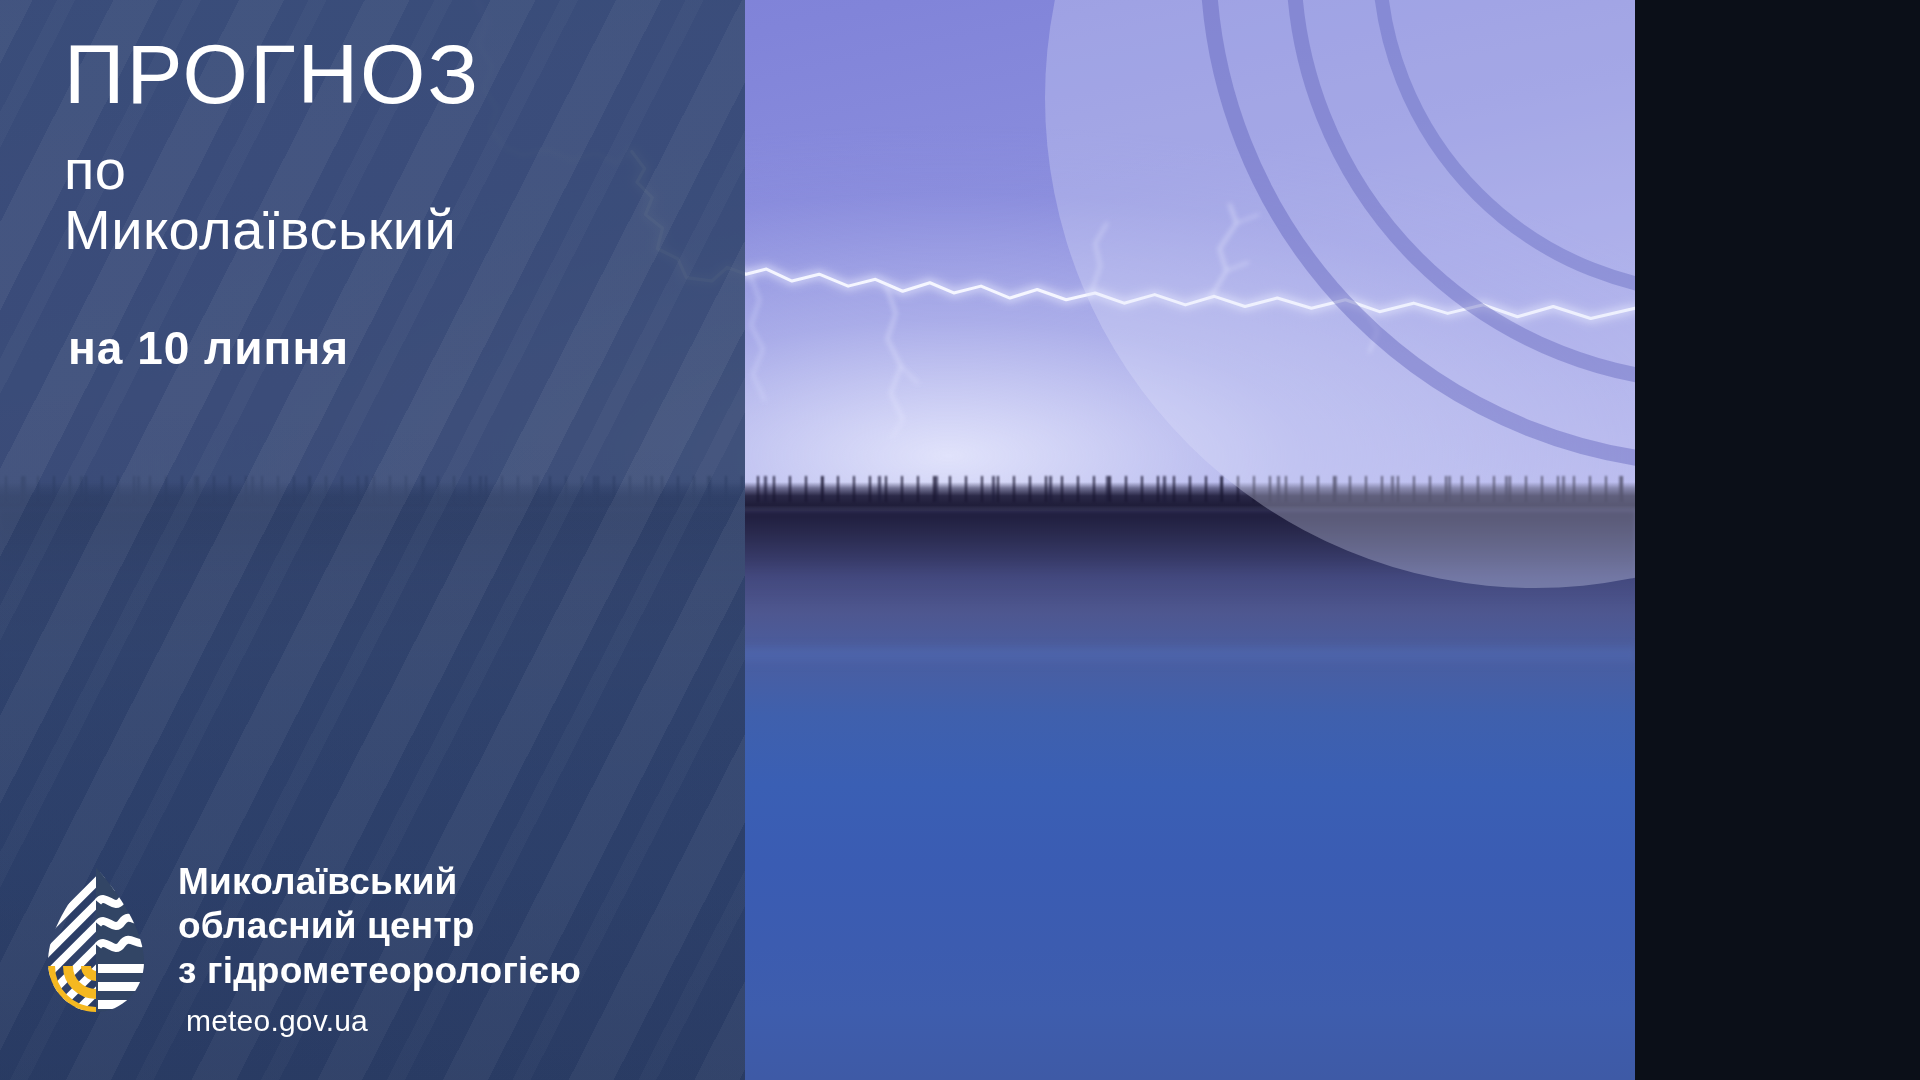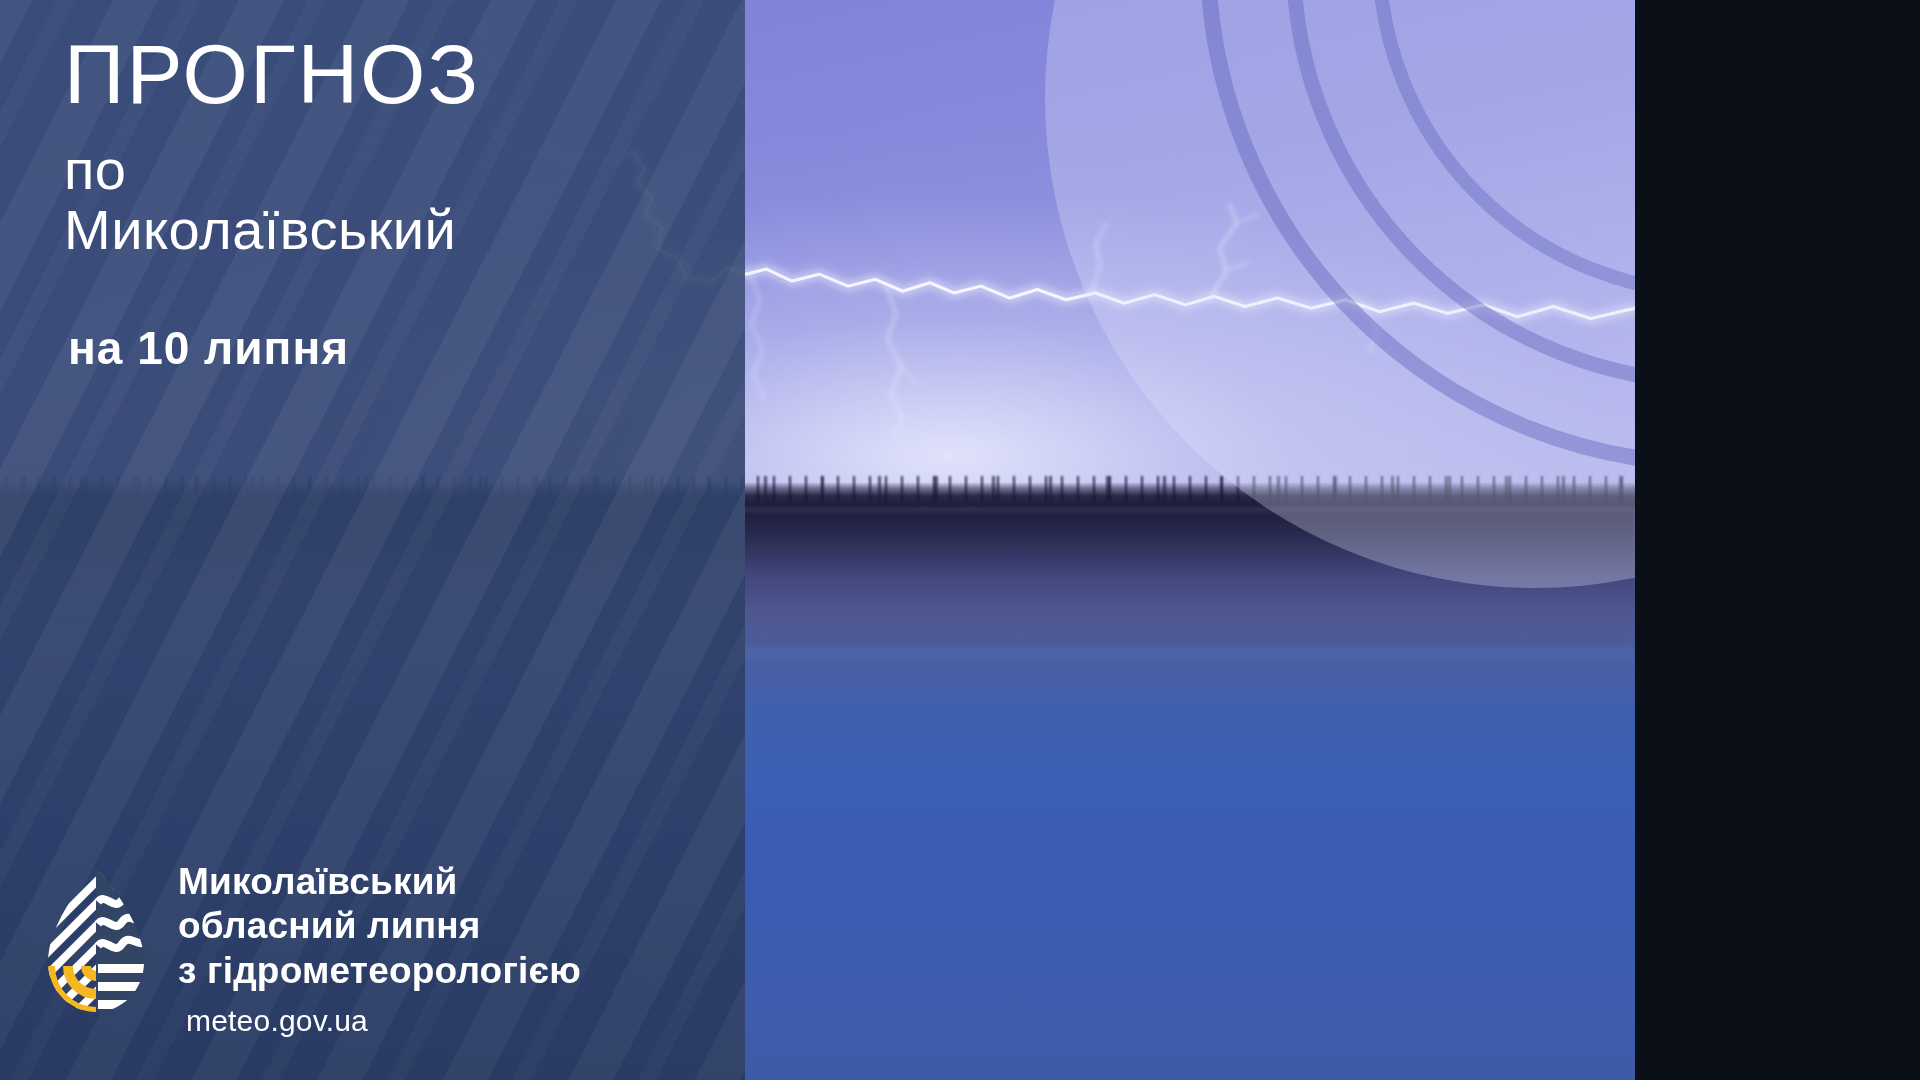--- a/index.html
+++ b/index.html
@@ -418,20 +418,20 @@
           <path d="M52 146 A46 46 0 0 1 6 100"></path>
           <path d="M52 128 A28 28 0 0 1 24 100"></path>
           <path d="M52 110 A10 10 0 0 1 42 100"></path>
         </g>
       </g>
     </svg>
 
     <div class="logo-text-wrap">
       <div class="logo-name">
         <span>Миколаївський</span>
-        <span>обласний липня</span>
+        <span>обласний центр</span>
         <span>з гідрометеорологією</span>
       </div>
       <div class="logo-url">meteo.gov.ua</div>
     </div>
   </div>
 
 </div>
 
 </body></html>

